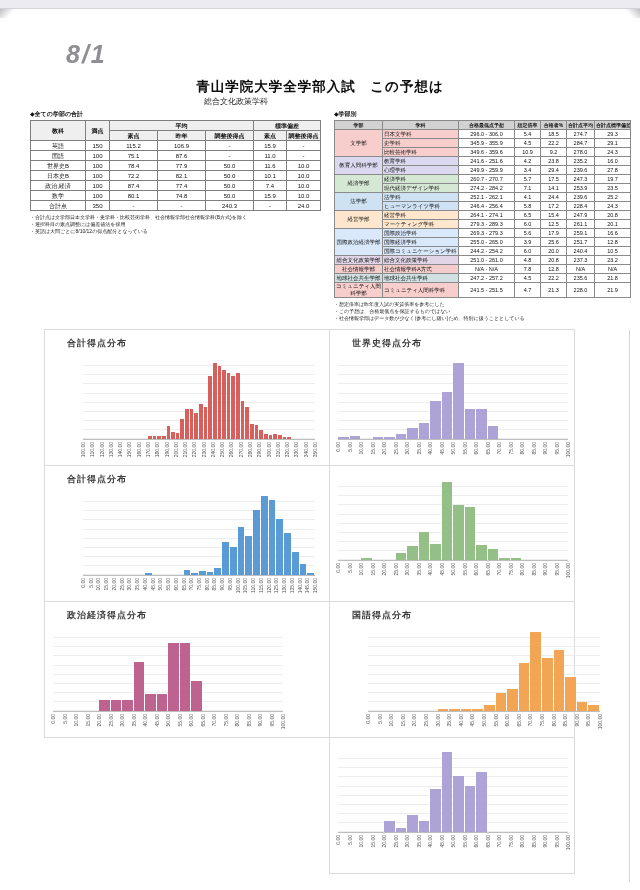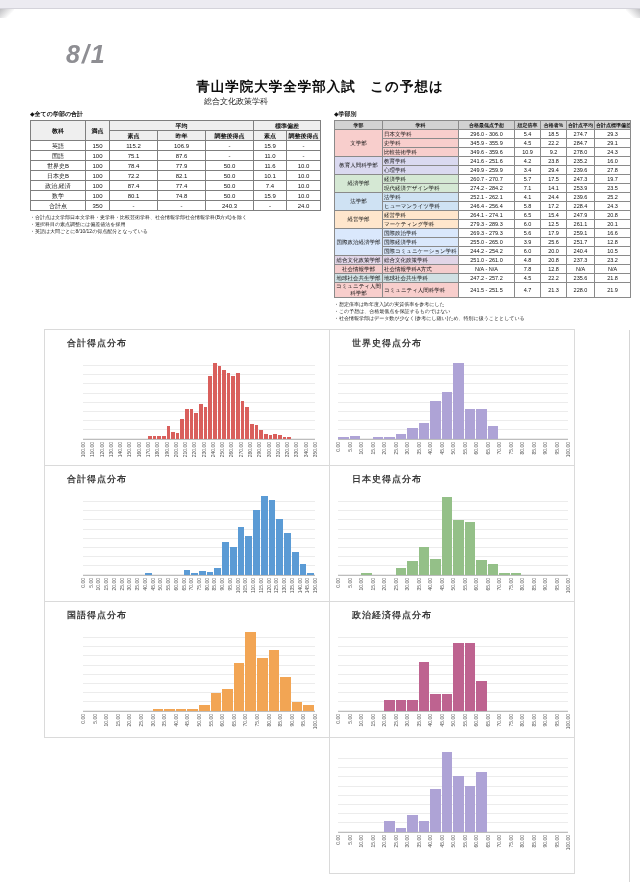--- a/index.html
+++ b/index.html
@@ -504,21 +504,20 @@
         <span class="tick" style="left: calc(80% - 3px);">120.00</span>
         <span class="tick" style="left: calc(83.3333% - 3px);">125.00</span>
         <span class="tick" style="left: calc(86.6667% - 3px);">130.00</span>
         <span class="tick" style="left: calc(90% - 3px);">135.00</span>
         <span class="tick" style="left: calc(93.3333% - 3px);">140.00</span>
         <span class="tick" style="left: calc(96.6667% - 3px);">145.00</span>
         <span class="tick" style="left: calc(100% - 3px);">150.00</span>
       </div>
     </div>
     <div class="cell cr">
-      <div class="chart-title">日本史得点分布</div>
       <div class="plot">
         <div class="bar" style="left: 10%; width: calc(5% - 1px); height: 2%; background: rgb(148, 192, 136);"></div>
         <div class="bar" style="left: 25%; width: calc(5% - 1px); height: 8%; background: rgb(148, 192, 136);"></div>
         <div class="bar" style="left: 30%; width: calc(5% - 1px); height: 17%; background: rgb(148, 192, 136);"></div>
         <div class="bar" style="left: 35%; width: calc(5% - 1px); height: 34%; background: rgb(148, 192, 136);"></div>
         <div class="bar" style="left: 40%; width: calc(5% - 1px); height: 20%; background: rgb(148, 192, 136);"></div>
         <div class="bar" style="left: 45%; width: calc(5% - 1px); height: 95%; background: rgb(148, 192, 136);"></div>
         <div class="bar" style="left: 50%; width: calc(5% - 1px); height: 67%; background: rgb(148, 192, 136);"></div>
         <div class="bar" style="left: 55%; width: calc(5% - 1px); height: 65%; background: rgb(148, 192, 136);"></div>
         <div class="bar" style="left: 60%; width: calc(5% - 1px); height: 18%; background: rgb(148, 192, 136);"></div>
@@ -543,37 +542,32 @@
         <span class="tick" style="left: calc(65% - 3px);">65.00</span>
         <span class="tick" style="left: calc(70% - 3px);">70.00</span>
         <span class="tick" style="left: calc(75% - 3px);">75.00</span>
         <span class="tick" style="left: calc(80% - 3px);">80.00</span>
         <span class="tick" style="left: calc(85% - 3px);">85.00</span>
         <span class="tick" style="left: calc(90% - 3px);">90.00</span>
         <span class="tick" style="left: calc(95% - 3px);">95.00</span>
         <span class="tick" style="left: calc(100% - 3px);">100.00</span>
       </div>
     </div>
-    <div class="cell cl">
-      <div class="chart-title">国語得点分布</div>
+    <div class="cell cr">
+      <div class="chart-title">政治経済得点分布</div>
       <div class="plot">
-        <div class="bar" style="left: 30%; width: calc(5% - 1px); height: 2%; background: rgb(242, 165, 84);"></div>
-        <div class="bar" style="left: 35%; width: calc(5% - 1px); height: 2%; background: rgb(242, 165, 84);"></div>
-        <div class="bar" style="left: 40%; width: calc(5% - 1px); height: 3%; background: rgb(242, 165, 84);"></div>
-        <div class="bar" style="left: 45%; width: calc(5% - 1px); height: 3%; background: rgb(242, 165, 84);"></div>
-        <div class="bar" style="left: 50%; width: calc(5% - 1px); height: 7%; background: rgb(242, 165, 84);"></div>
-        <div class="bar" style="left: 55%; width: calc(5% - 1px); height: 22%; background: rgb(242, 165, 84);"></div>
-        <div class="bar" style="left: 60%; width: calc(5% - 1px); height: 27%; background: rgb(242, 165, 84);"></div>
-        <div class="bar" style="left: 65%; width: calc(5% - 1px); height: 58%; background: rgb(242, 165, 84);"></div>
-        <div class="bar" style="left: 70%; width: calc(5% - 1px); height: 96%; background: rgb(242, 165, 84);"></div>
-        <div class="bar" style="left: 75%; width: calc(5% - 1px); height: 65%; background: rgb(242, 165, 84);"></div>
-        <div class="bar" style="left: 80%; width: calc(5% - 1px); height: 75%; background: rgb(242, 165, 84);"></div>
-        <div class="bar" style="left: 85%; width: calc(5% - 1px); height: 42%; background: rgb(242, 165, 84);"></div>
-        <div class="bar" style="left: 90%; width: calc(5% - 1px); height: 11%; background: rgb(242, 165, 84);"></div>
-        <div class="bar" style="left: 95%; width: calc(5% - 1px); height: 7%; background: rgb(242, 165, 84);"></div>
+        <div class="bar" style="left: 20%; width: calc(5% - 1px); height: 14%; background: rgb(190, 99, 144);"></div>
+        <div class="bar" style="left: 25%; width: calc(5% - 1px); height: 14%; background: rgb(190, 99, 144);"></div>
+        <div class="bar" style="left: 30%; width: calc(5% - 1px); height: 14%; background: rgb(190, 99, 144);"></div>
+        <div class="bar" style="left: 35%; width: calc(5% - 1px); height: 60%; background: rgb(190, 99, 144);"></div>
+        <div class="bar" style="left: 40%; width: calc(5% - 1px); height: 21%; background: rgb(190, 99, 144);"></div>
+        <div class="bar" style="left: 45%; width: calc(5% - 1px); height: 21%; background: rgb(190, 99, 144);"></div>
+        <div class="bar" style="left: 50%; width: calc(5% - 1px); height: 83%; background: rgb(190, 99, 144);"></div>
+        <div class="bar" style="left: 55%; width: calc(5% - 1px); height: 83%; background: rgb(190, 99, 144);"></div>
+        <div class="bar" style="left: 60%; width: calc(5% - 1px); height: 36%; background: rgb(190, 99, 144);"></div>
       </div>
       <div class="ticks">
         <span class="tick" style="left: calc(0% - 3px);">0.00</span>
         <span class="tick" style="left: calc(5% - 3px);">5.00</span>
         <span class="tick" style="left: calc(10% - 3px);">10.00</span>
         <span class="tick" style="left: calc(15% - 3px);">15.00</span>
         <span class="tick" style="left: calc(20% - 3px);">20.00</span>
         <span class="tick" style="left: calc(25% - 3px);">25.00</span>
         <span class="tick" style="left: calc(30% - 3px);">30.00</span>
         <span class="tick" style="left: calc(35% - 3px);">35.00</span>
@@ -585,32 +579,37 @@
         <span class="tick" style="left: calc(65% - 3px);">65.00</span>
         <span class="tick" style="left: calc(70% - 3px);">70.00</span>
         <span class="tick" style="left: calc(75% - 3px);">75.00</span>
         <span class="tick" style="left: calc(80% - 3px);">80.00</span>
         <span class="tick" style="left: calc(85% - 3px);">85.00</span>
         <span class="tick" style="left: calc(90% - 3px);">90.00</span>
         <span class="tick" style="left: calc(95% - 3px);">95.00</span>
         <span class="tick" style="left: calc(100% - 3px);">100.00</span>
       </div>
     </div>
-    <div class="cell cr">
-      <div class="chart-title">政治経済得点分布</div>
+    <div class="cell cl">
+      <div class="chart-title">国語得点分布</div>
       <div class="plot">
-        <div class="bar" style="left: 20%; width: calc(5% - 1px); height: 14%; background: rgb(190, 99, 144);"></div>
-        <div class="bar" style="left: 25%; width: calc(5% - 1px); height: 14%; background: rgb(190, 99, 144);"></div>
-        <div class="bar" style="left: 30%; width: calc(5% - 1px); height: 14%; background: rgb(190, 99, 144);"></div>
-        <div class="bar" style="left: 35%; width: calc(5% - 1px); height: 60%; background: rgb(190, 99, 144);"></div>
-        <div class="bar" style="left: 40%; width: calc(5% - 1px); height: 21%; background: rgb(190, 99, 144);"></div>
-        <div class="bar" style="left: 45%; width: calc(5% - 1px); height: 21%; background: rgb(190, 99, 144);"></div>
-        <div class="bar" style="left: 50%; width: calc(5% - 1px); height: 83%; background: rgb(190, 99, 144);"></div>
-        <div class="bar" style="left: 55%; width: calc(5% - 1px); height: 83%; background: rgb(190, 99, 144);"></div>
-        <div class="bar" style="left: 60%; width: calc(5% - 1px); height: 36%; background: rgb(190, 99, 144);"></div>
+        <div class="bar" style="left: 30%; width: calc(5% - 1px); height: 2%; background: rgb(242, 165, 84);"></div>
+        <div class="bar" style="left: 35%; width: calc(5% - 1px); height: 2%; background: rgb(242, 165, 84);"></div>
+        <div class="bar" style="left: 40%; width: calc(5% - 1px); height: 3%; background: rgb(242, 165, 84);"></div>
+        <div class="bar" style="left: 45%; width: calc(5% - 1px); height: 3%; background: rgb(242, 165, 84);"></div>
+        <div class="bar" style="left: 50%; width: calc(5% - 1px); height: 7%; background: rgb(242, 165, 84);"></div>
+        <div class="bar" style="left: 55%; width: calc(5% - 1px); height: 22%; background: rgb(242, 165, 84);"></div>
+        <div class="bar" style="left: 60%; width: calc(5% - 1px); height: 27%; background: rgb(242, 165, 84);"></div>
+        <div class="bar" style="left: 65%; width: calc(5% - 1px); height: 58%; background: rgb(242, 165, 84);"></div>
+        <div class="bar" style="left: 70%; width: calc(5% - 1px); height: 96%; background: rgb(242, 165, 84);"></div>
+        <div class="bar" style="left: 75%; width: calc(5% - 1px); height: 65%; background: rgb(242, 165, 84);"></div>
+        <div class="bar" style="left: 80%; width: calc(5% - 1px); height: 75%; background: rgb(242, 165, 84);"></div>
+        <div class="bar" style="left: 85%; width: calc(5% - 1px); height: 42%; background: rgb(242, 165, 84);"></div>
+        <div class="bar" style="left: 90%; width: calc(5% - 1px); height: 11%; background: rgb(242, 165, 84);"></div>
+        <div class="bar" style="left: 95%; width: calc(5% - 1px); height: 7%; background: rgb(242, 165, 84);"></div>
       </div>
       <div class="ticks">
         <span class="tick" style="left: calc(0% - 3px);">0.00</span>
         <span class="tick" style="left: calc(5% - 3px);">5.00</span>
         <span class="tick" style="left: calc(10% - 3px);">10.00</span>
         <span class="tick" style="left: calc(15% - 3px);">15.00</span>
         <span class="tick" style="left: calc(20% - 3px);">20.00</span>
         <span class="tick" style="left: calc(25% - 3px);">25.00</span>
         <span class="tick" style="left: calc(30% - 3px);">30.00</span>
         <span class="tick" style="left: calc(35% - 3px);">35.00</span>

